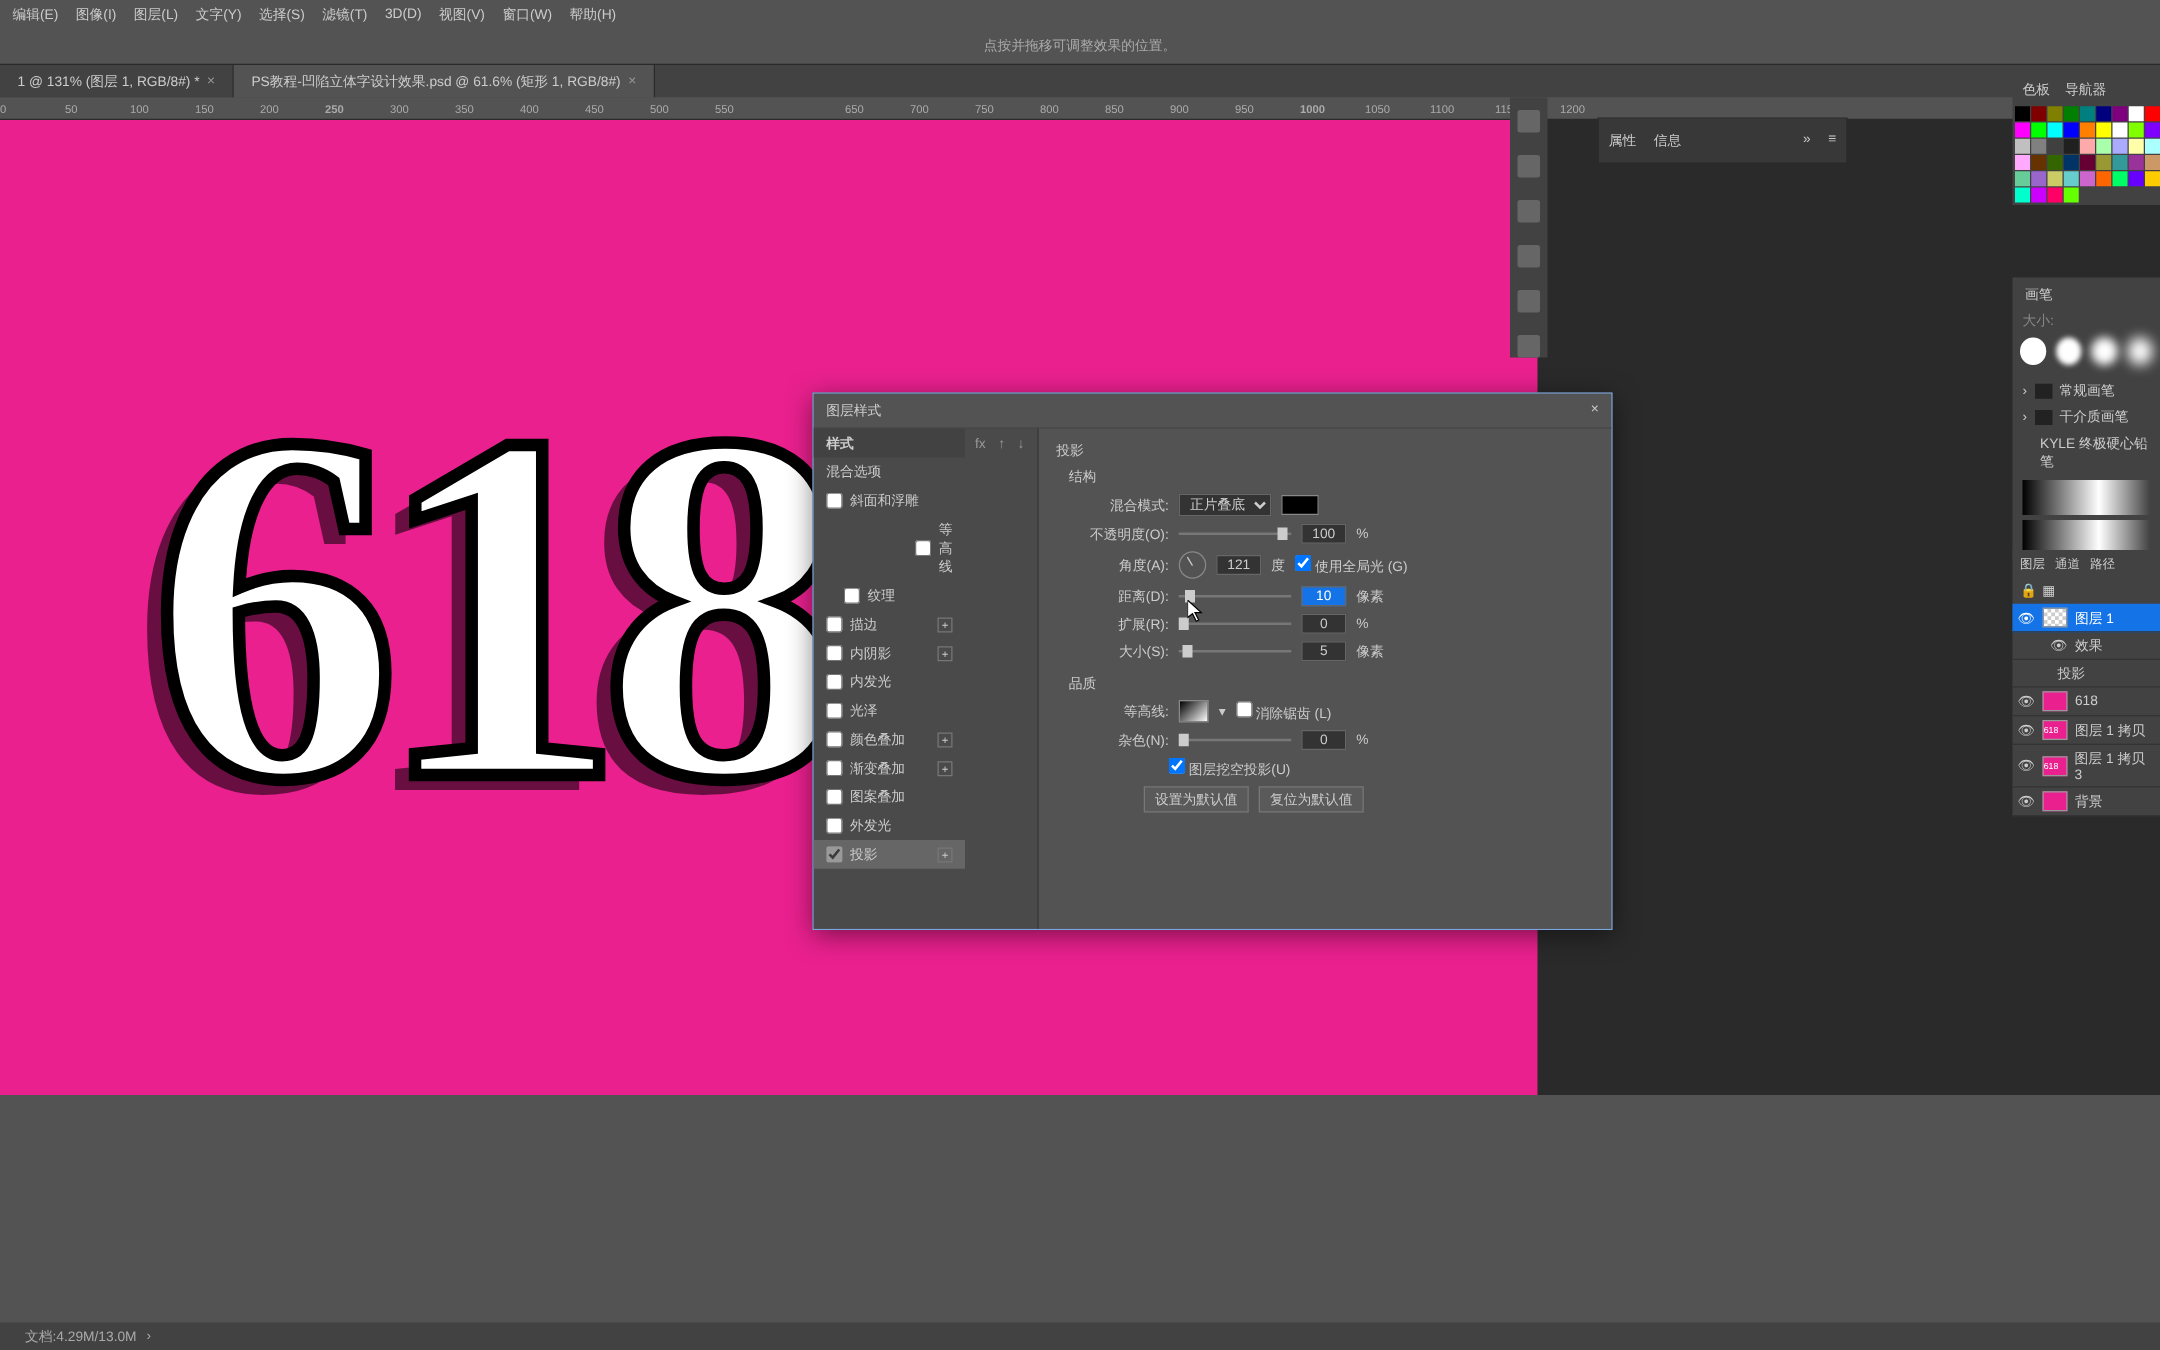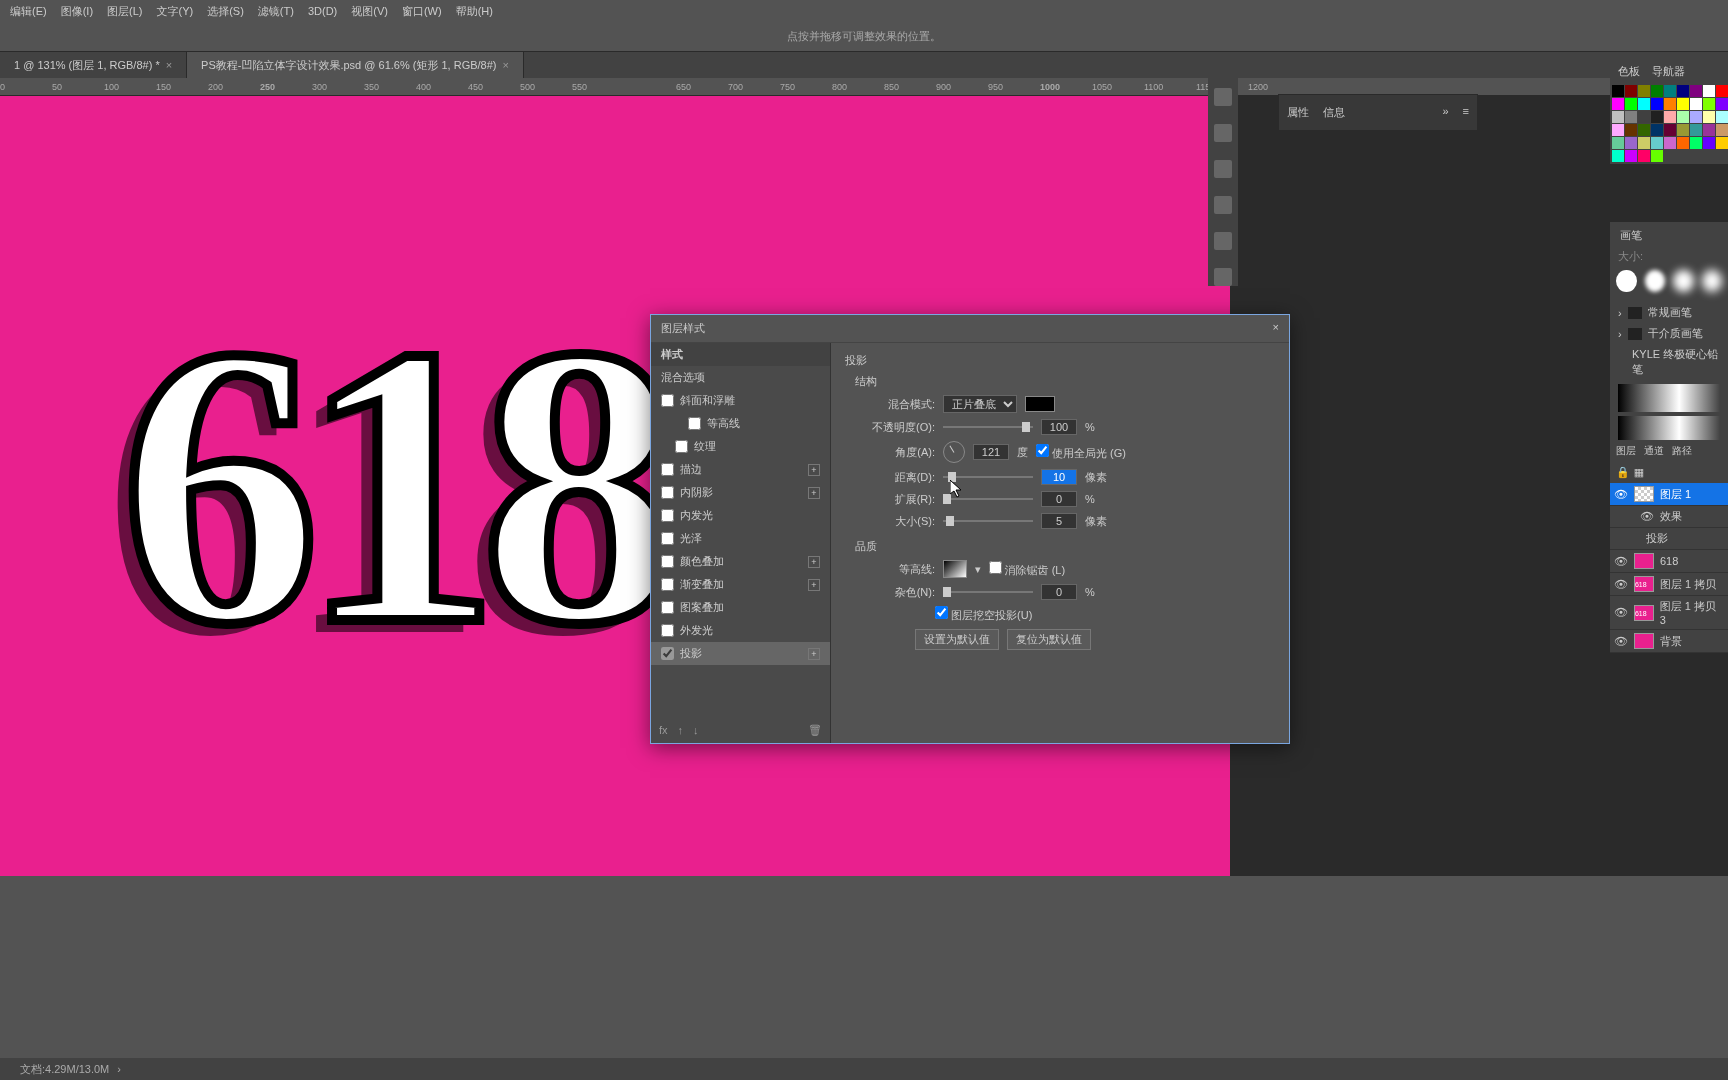--- a/index.html
+++ b/index.html
@@ -38,21 +38,21 @@
 .layers-panel { position: absolute; right: 0; top: 440px; width: 118px; background: #424242; z-index: 6; }
 .layers-panel .tabs { display: flex; padding: 4px 6px; gap: 8px; font-size: 10px; }
 .layer-row { display: flex; align-items: center; gap: 6px; padding: 3px 4px; border-bottom: 1px solid #333; }
 .layer-row.sel { background: #1473e6; color: #fff; }
 .layer-thumb { width: 20px; height: 16px; background: #888; border: 1px solid #999; }
 .layer-thumb.pink { background: #e9208e; }
 .layer-thumb.check { background: repeating-conic-gradient(#ccc 0 25%, #fff 0 50%) 0 0/6px 6px; }
 .dialog { position: absolute; left: 650px; top: 314px; width: 640px; height: 430px; background: #535353; border: 1px solid #7aa6e0; z-index: 100; box-shadow: 0 4px 20px rgba(0,0,0,.5); }
 .dlg-title { background: #535353; padding: 6px 10px; display: flex; justify-content: space-between; border-bottom: 1px solid #444; }
 .dlg-body { display: flex; height: calc(100% - 28px); }
-.dlg-left { width: 180px; background: #4a4a4a; border-right: 1px solid #333; display: flex; flex-direction: column; }
+.dlg-left { width: 180px; background: #4a4a4a; border-right: 1px solid #333; display: flex; flex-direction: row; }
 .style-list { flex: 1; }
 .style-item { padding: 4px 10px; display: flex; align-items: center; gap: 6px; }
 .style-item input[type=checkbox] { accent-color: #999; }
 .style-item.header { background: #424242; font-weight: bold; }
 .style-item.sel { background: #666; }
 .style-item .plus { margin-left: auto; color: #ccc; border: 1px solid #777; width: 12px; height: 12px; display: flex; align-items: center; justify-content: center; font-size: 9px; }
 .style-footer { padding: 6px 8px; display: flex; gap: 10px; color: #999; }
 .dlg-mid { flex: 1; padding: 10px 14px; background: #535353; }
 .dlg-mid h4 { font-size: 11px; font-weight: normal; margin-bottom: 6px; }
 .form-row { display: flex; align-items: center; gap: 8px; margin: 6px 0; }
@@ -305,21 +305,21 @@
             <span>样式</span>
           </div>
         <div class="style-item">
             <span>混合选项</span>
           </div>
         <div id="styleItems">
             <div class="style-item">
               <input type="checkbox" style=""> 
               <span>斜面和浮雕</span>
             </div>
-            <div class="style-item" style="padding-left: 37px;">
+            <div class="style-item" style="padding-left: 37px; margin-left: 44px;">
               <input type="checkbox" style=""> 
               <span>等高线</span>
             </div>
             <div class="style-item" style="padding-left: 24px;">
               <input type="checkbox" style=""> 
               <span>纹理</span>
             </div>
             <div class="style-item">
               <input type="checkbox" style=""> 
               <span>描边</span>

